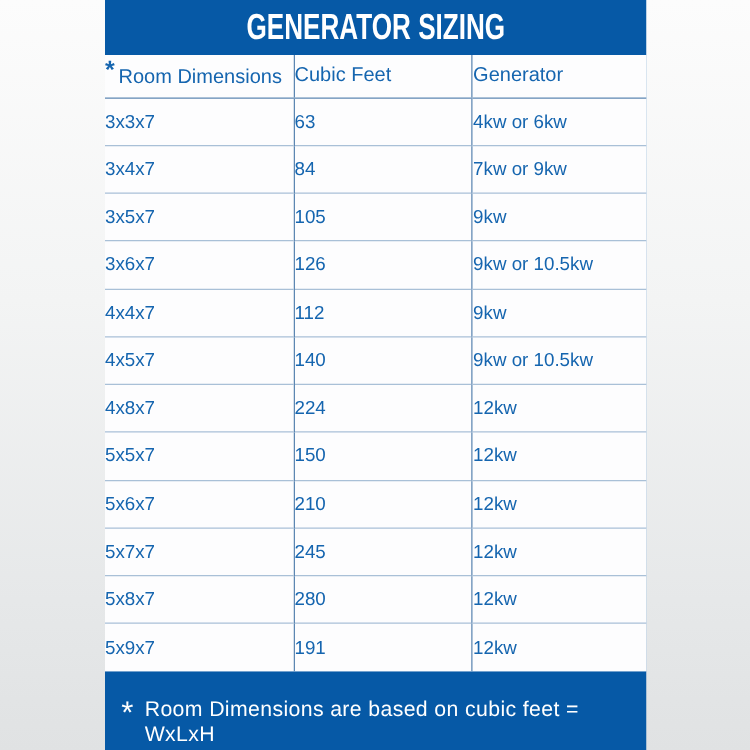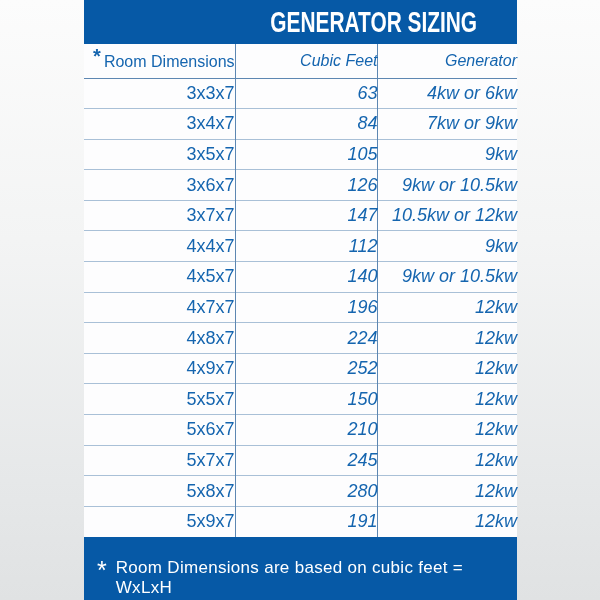--- a/index.html
+++ b/index.html
@@ -21,21 +21,21 @@
     left:84px; top:0;
     width:433px; height:600px;
     background:var(--blue);
     display:flex;
     flex-direction:column;
   }
   .title-band{
     height:44px;
     display:flex;
     align-items:center;
-    justify-content:flex-end;
+    justify-content:center;
     overflow:hidden;
   }
   .title-band .title-text{
     color:#ffffff;
     font-weight:bold;
     font-size:29px;
     letter-spacing:0px;
     transform:scaleX(0.72);
     white-space:nowrap;
   }
@@ -44,41 +44,40 @@
     height:493px;
     border-collapse:collapse;
     table-layout:fixed;
     background:var(--cell-bg);
   }
   table.sizing-table col.c1{width:34.9%;}
   table.sizing-table col.c2{width:33.0%;}
   table.sizing-table col.c3{width:32.1%;}
   table.sizing-table th,
   table.sizing-table td{
-    text-align:right;
+    text-align:left;
     vertical-align:middle;
     color:var(--text-blue);
     background:var(--cell-bg);
     border-top:1px solid var(--border-h);
   }
   table.sizing-table th{
     height:34px;
     font-size:16px;
     font-weight:normal;
     border-top:none;
     border-bottom:1px solid var(--border-v);
   }
   table.sizing-table td{
     height:27px;
-    font-size:18px;
+    font-size:15px;
   }
   table.sizing-table th + th,
   table.sizing-table td + td{
     border-left:1px solid var(--border-v);
-    font-style:italic;
   }
   .hdr-marker{
     font-weight:bold;
     font-size:20px;
     position:relative;
     top:-4px;
     margin-right:3px;
   }
   .footer-band{
     flex:1;
@@ -142,47 +141,32 @@
           <td>3x5x7</td>
           <td>105</td>
           <td>9kw</td>
         </tr>
         <tr>
           <td>3x6x7</td>
           <td>126</td>
           <td>9kw or 10.5kw</td>
         </tr>
         <tr>
-          <td>3x7x7</td>
-          <td>147</td>
-          <td>10.5kw or 12kw</td>
-        </tr>
-        <tr>
           <td>4x4x7</td>
           <td>112</td>
           <td>9kw</td>
         </tr>
         <tr>
           <td>4x5x7</td>
           <td>140</td>
           <td>9kw or 10.5kw</td>
         </tr>
         <tr>
-          <td>4x7x7</td>
-          <td>196</td>
-          <td>12kw</td>
-        </tr>
-        <tr>
           <td>4x8x7</td>
           <td>224</td>
-          <td>12kw</td>
-        </tr>
-        <tr>
-          <td>4x9x7</td>
-          <td>252</td>
           <td>12kw</td>
         </tr>
         <tr>
           <td>5x5x7</td>
           <td>150</td>
           <td>12kw</td>
         </tr>
         <tr>
           <td>5x6x7</td>
           <td>210</td>

